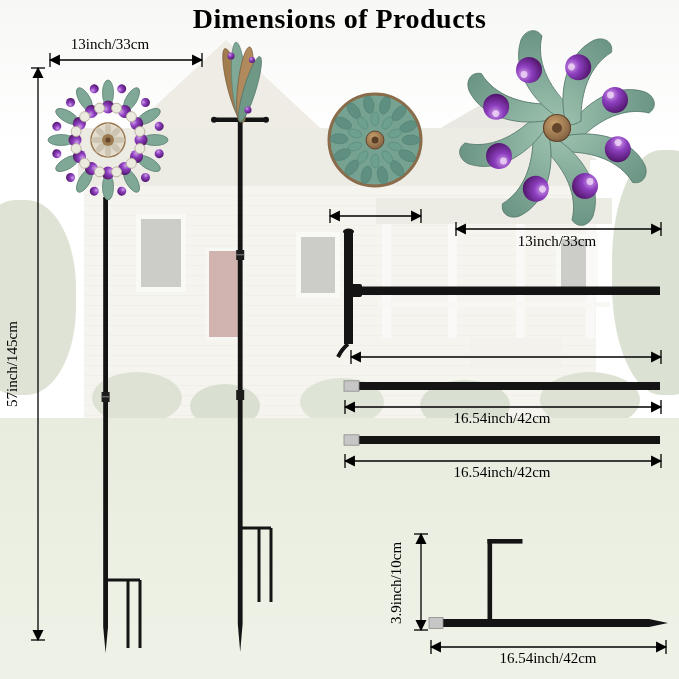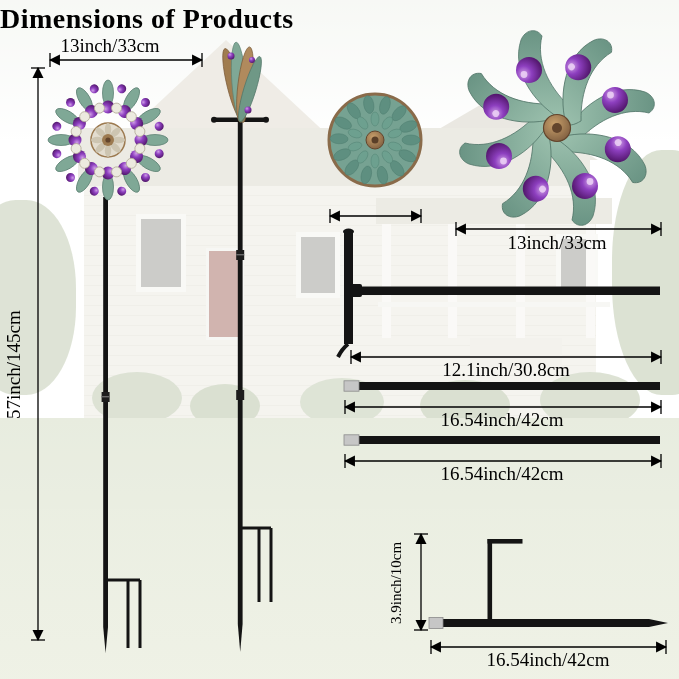--- a/index.html
+++ b/index.html
@@ -27,23 +27,23 @@
   .steps{left:470px;top:338px;width:92px;height:30px;background:#e6e3d8}
   .bush{border-radius:50%}
   .b1{left:92px;top:372px;width:90px;height:52px;background:#b4c1a2}
   .b2{left:190px;top:384px;width:70px;height:44px;background:#aebc9a}
   .b3{left:300px;top:378px;width:84px;height:48px;background:#b8c4a6}
   .b4{left:420px;top:380px;width:90px;height:50px;background:#aebc9a}
   .b5{left:540px;top:372px;width:100px;height:56px;background:#b4c1a2}
   .treeL{left:-34px;top:200px;width:110px;height:195px;background:#b7c3a5;border-radius:45%}
   .treeR{left:612px;top:150px;width:110px;height:245px;background:#b2bfa0;border-radius:45%}
   
-  .title{position:absolute;left:0;right:0;top:3px;
+  .title{position:absolute;left:0;right:0;top:3px;text-align:center;
          font-size:28px;font-weight:600;letter-spacing:.5px}
-  .dim{position:absolute;font-size:19px;line-height:1.1;text-align:center;white-space:nowrap}
+  .dim{position:absolute;font-size:15px;line-height:1.1;text-align:center;white-space:nowrap}
   .dim-v{writing-mode:vertical-rl;transform:rotate(180deg);width:20px}
   svg.layer{position:absolute;left:0;top:0}
 </style>
 </head>
 <body>
 
 <div class="canvas">
 
   <div class="bg">
     <div class="sky"></div>
@@ -290,21 +290,20 @@
 
   <div class="title">Dimensions of Products</div>
 
   <div class="dim" style="left:30px;top:36px;width:160px">13inch/33cm</div>
 
   <div class="dim dim-v" style="left:4px;top:282px;height:165px">57inch/145cm</div>
 
 
   <div class="dim" style="left:477px;top:233px;width:160px">13inch/33cm</div>
 
-  <div class="dim" style="left:406px;top:360px;width:200px">12.1inch/30.8cm</div>
 
   <div class="dim" style="left:402px;top:410px;width:200px">16.54inch/42cm</div>
 
   <div class="dim" style="left:402px;top:464px;width:200px">16.54inch/42cm</div>
 
   <div class="dim dim-v" style="left:388px;top:527px;height:112px;font-size:15px">3.9inch/10cm</div>
 
   <div class="dim" style="left:448px;top:650px;width:200px">16.54inch/42cm</div>
 
 </div>

